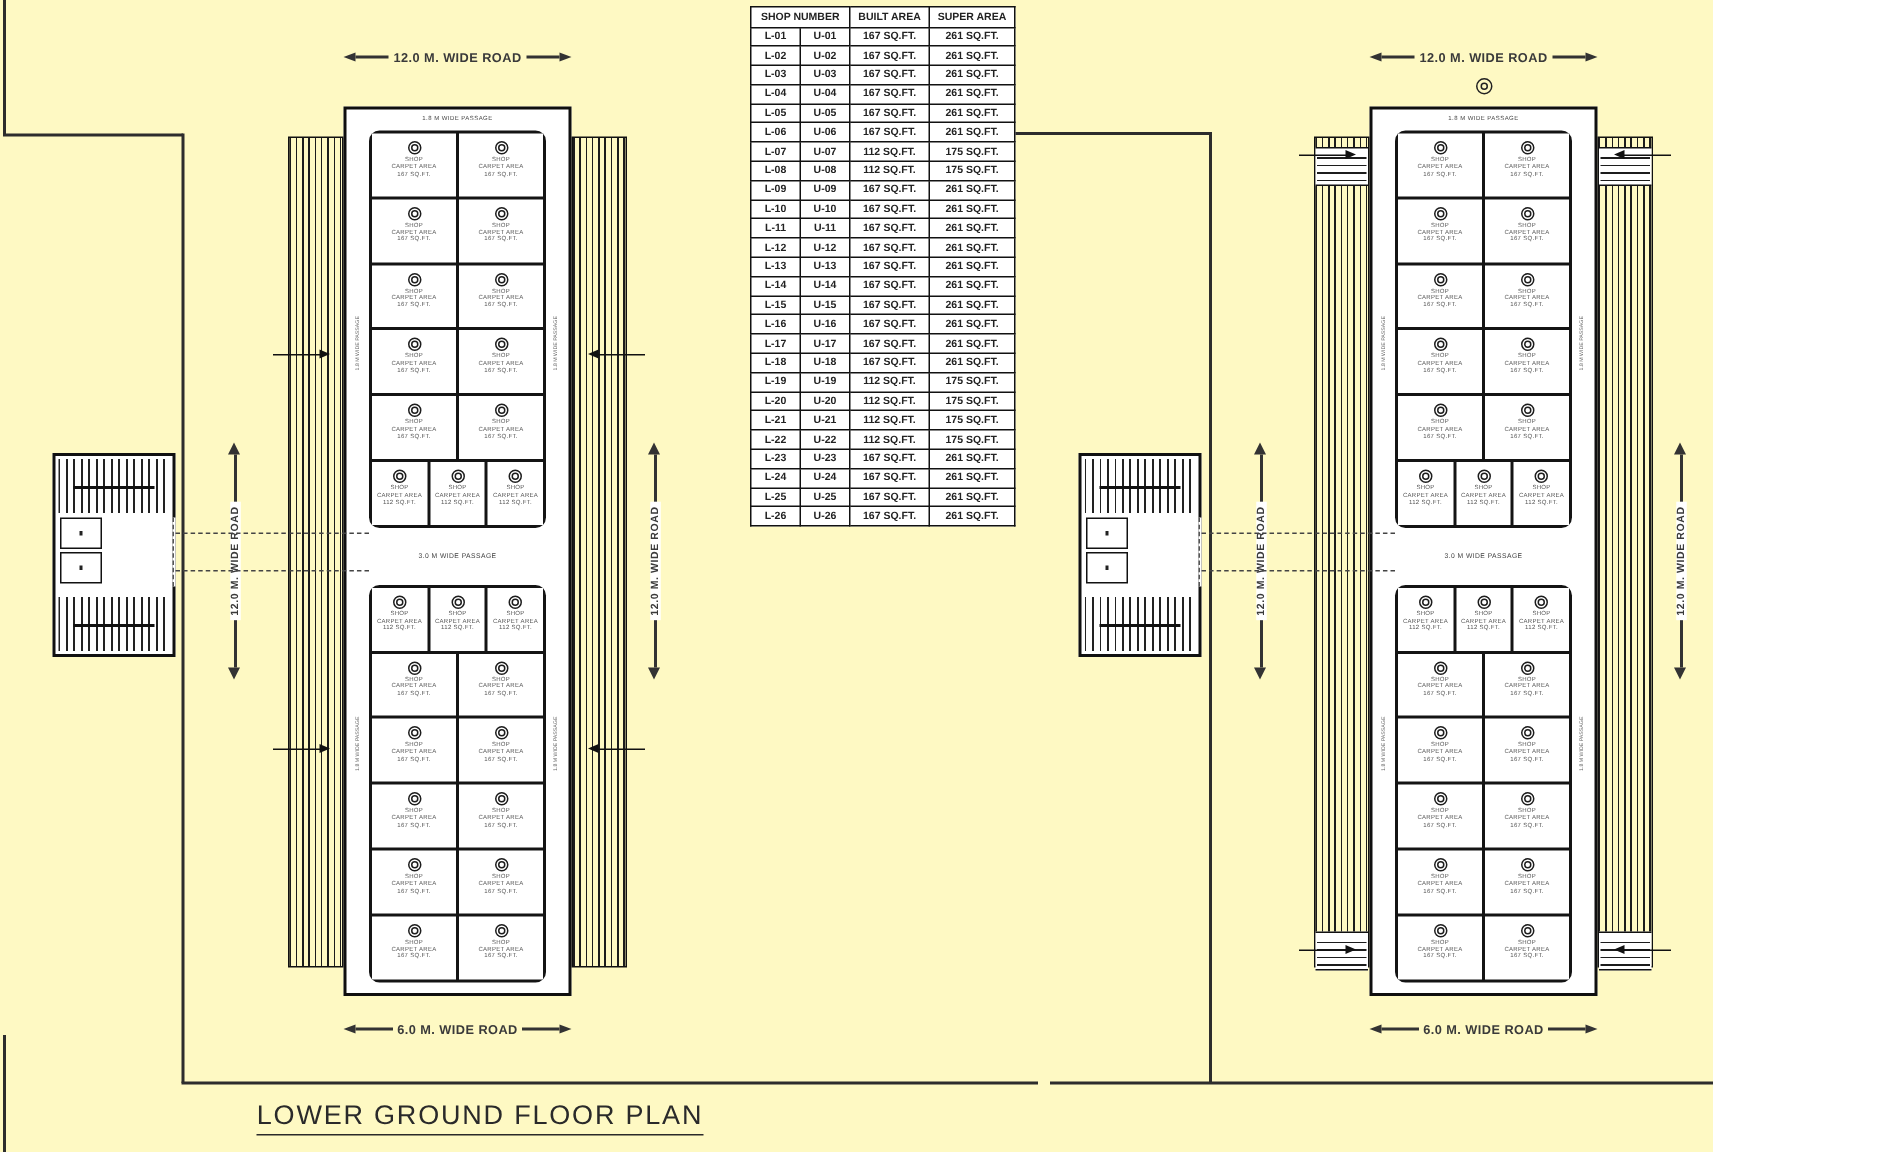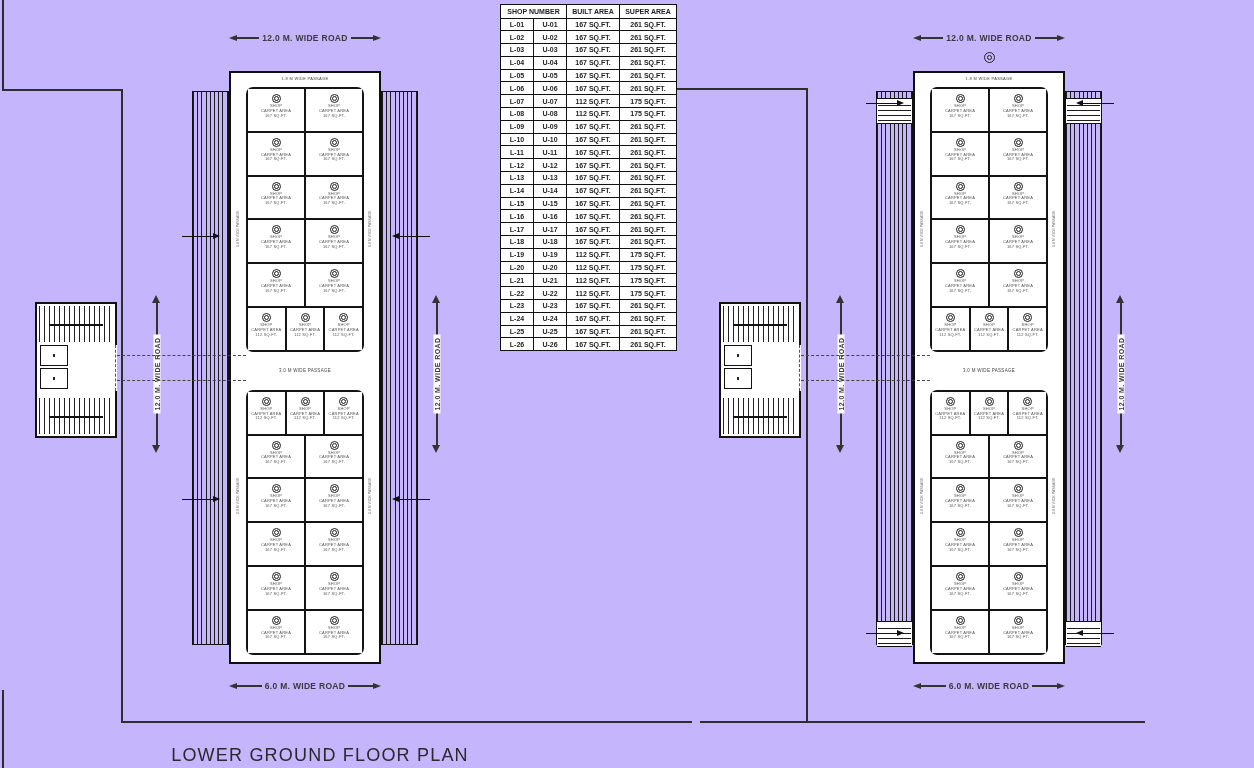--- a/index.html
+++ b/index.html
@@ -1,16 +1,16 @@
 <!DOCTYPE html>
 <html><head>
 <meta charset="utf-8">
 <style>
   html,body{margin:0;padding:0;background:#fff;}
-  .canvas{position:relative;width:1254px;height:768px;background:#c4b5fd;overflow:hidden;
+  .canvas{position:relative;width:1142px;height:768px;background:#fef9c3;overflow:hidden;
           font-family:"Liberation Sans",sans-serif;}
   .canvas *{box-sizing:border-box;}
 
   
   .bline{position:absolute;background:#2d2d2d;}
 
   
   .plan{position:absolute;top:0;width:570px;height:768px;}
   .plan--lower{left:0;}
   .plan--upper{left:684px;}
@@ -100,21 +100,21 @@
   .entry--r::after{right:0;border-left:7px solid #111;}
   .entry--l::before{left:6px;right:0;}
   .entry--l::after{left:0;border-right:7px solid #111;}
   .entry-tl,.entry-bl{left:182px;} .entry-tr,.entry-br{left:392px;}
   .plan--lower .entry-tl,.plan--lower .entry-tr{top:233px;}
   .plan--lower .entry-bl,.plan--lower .entry-br{top:496px;}
   .plan--upper .entry-tl,.plan--upper .entry-tr{top:100px;}
   .plan--upper .entry-bl,.plan--upper .entry-br{top:630px;}
 
   
-  .title{position:absolute;left:140px;width:360px;top:733px;text-align:center;margin-top:12px;}
+  .title{position:absolute;left:140px;width:360px;top:733px;text-align:center;}
   .title span{display:inline-block;font-size:18px;letter-spacing:1.2px;color:#2a2a2a;
               border-bottom:1.6px solid #2a2a2a;padding-bottom:2px;}
 
   
   .shop-table{position:absolute;left:500px;top:4px;width:176px;border-collapse:collapse;table-layout:fixed;background:#fff;}
   .shop-table th,.shop-table td{border:1.2px solid #111;font-size:7px;font-weight:700;color:#222;
       text-align:center;padding:0;height:12.8px;line-height:1;white-space:nowrap;overflow:hidden;}
   .shop-table th{height:13.5px;}
 </style>
 </head>

